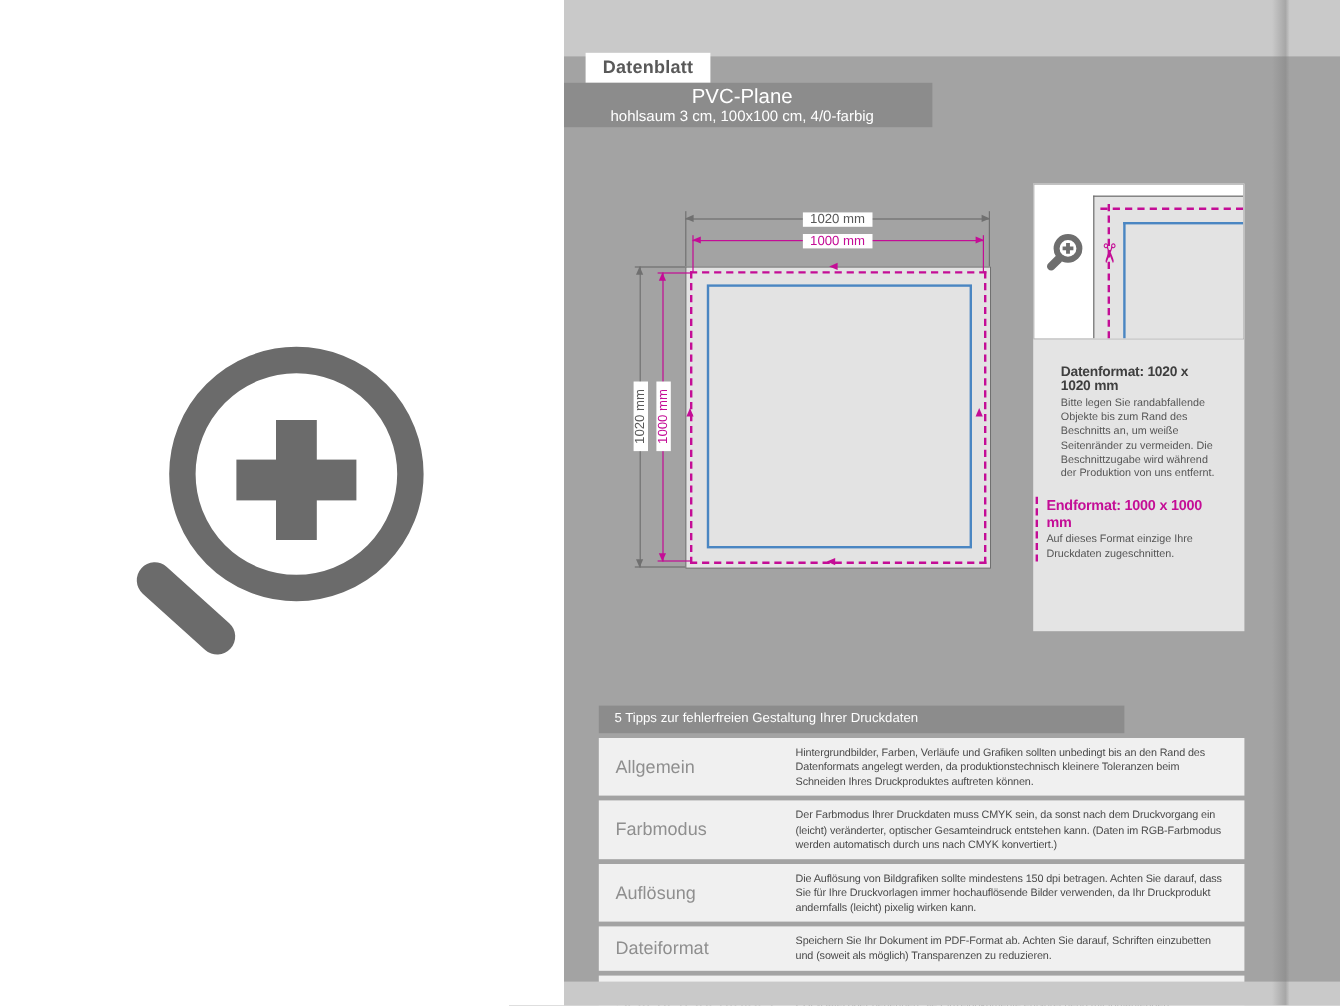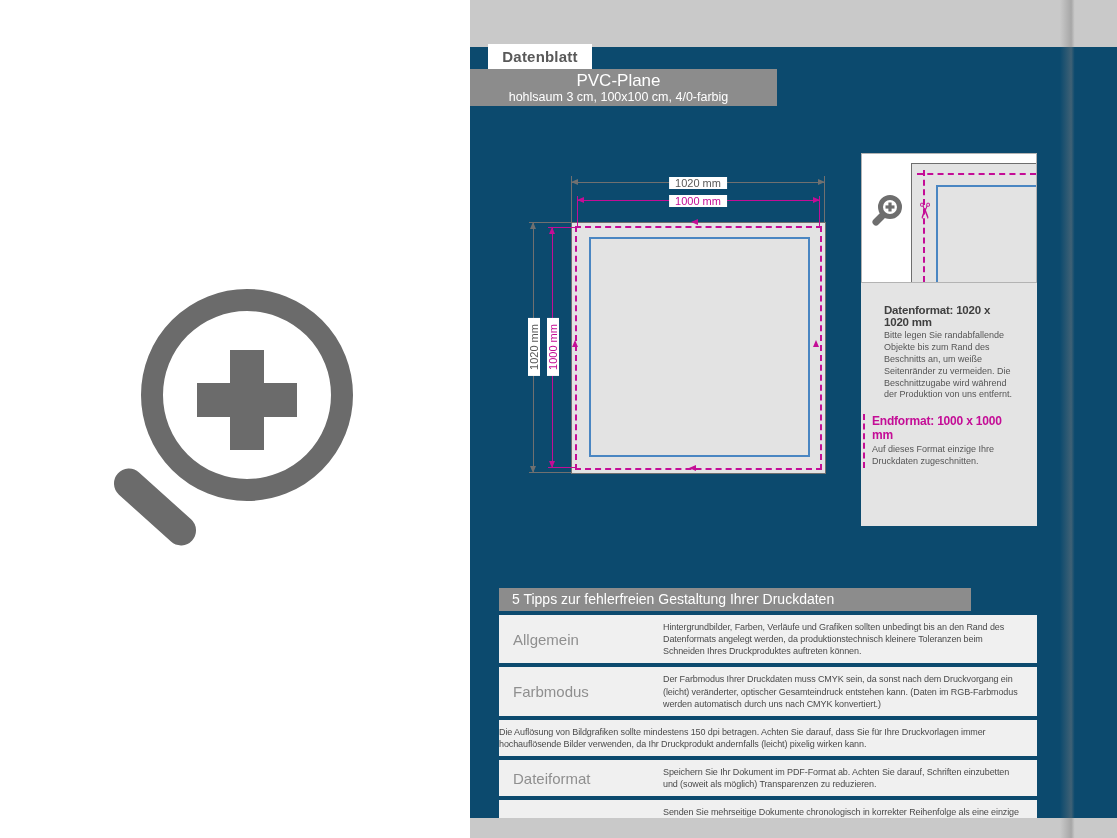--- a/index.html
+++ b/index.html
@@ -1,16 +1,16 @@
 <!DOCTYPE html>
 <html><head>
 <meta charset="utf-8">
 <style>
   html,body{margin:0;padding:0;background:#ffffff;}
-  .stage{position:relative;width:1117px;height:838px;background:#0c4a6e;overflow:hidden;
+  .stage{position:relative;width:1117px;height:838px;background:#a3a3a3;overflow:hidden;
          font-family:"Liberation Sans",sans-serif;}
 
   
   .left-panel{position:absolute;left:0;top:0;width:470px;height:838px;background:#ffffff;}
   .zi-ring{position:absolute;left:141px;top:289px;width:168px;height:168px;
            border:22px solid #6b6b6b;border-radius:50%;}
   .zi-plus-h{position:absolute;left:197px;top:383px;width:100px;height:34px;background:#6b6b6b;}
   .zi-plus-v{position:absolute;left:230px;top:350px;width:34px;height:100px;background:#6b6b6b;}
   .zi-handle{position:absolute;left:105px;top:492px;width:100px;height:30px;background:#6b6b6b;
              border-radius:15px;transform:rotate(42deg);}
@@ -76,22 +76,22 @@
   .sec-title{font-size:11.5px;font-weight:bold;color:#3f3f3f;letter-spacing:-.2px;margin:0 0 2px 0;}
   .sec-body{font-size:9px;color:#555555;line-height:1.32;margin:0;}
   .sec-body + .sec-body{margin-top:10px;}
   .sec{margin:12px;}
   .sec-end{margin-top:13px;border-left:2px dashed #c40d96;padding-left:7px;margin-left:-9px;}
   .sec-end .sec-title{color:#c40d96;font-size:12px;}
   .sec-safe{margin-top:13px;border-left:3px solid #2e7cb8;padding-left:6px;margin-left:-9px;}
   .sec-safe .sec-title{color:#2e7cb8;font-size:12px;}
 
   
-  .tips-header{position:absolute;left:499px;top:588px;width:472px;height:23px;background:#8c8c8c;
-               color:#ffffff;font-size:14px;line-height:23px;padding-left:13px;box-sizing:border-box;}
+  .tips-header{position:absolute;left:499px;top:588px;width:438px;height:23px;background:#8c8c8c;
+               color:#ffffff;font-size:11px;line-height:23px;padding-left:13px;box-sizing:border-box;}
   .tips-rows{position:absolute;left:499px;top:615px;width:538px;}
   .tip-row{display:flex;background:#f0f0f0;margin-bottom:4px;}
   .tip-label{flex:none;width:150px;padding:8px 0 8px 14px;font-size:15px;color:#8f8f8f;
              display:flex;align-items:center;box-sizing:content-box;}
   .tip-text{flex:1;padding:6px 14px 6px 0;font-size:9px;color:#4a4a4a;line-height:1.35;
             display:flex;align-items:center;letter-spacing:-.1px;}
 </style>
 </head>
 <body>
 
@@ -183,20 +183,21 @@
   <div class="tips-rows">
     <div class="tip-row">
       <div class="tip-label">Allgemein</div>
       <div class="tip-text">Hintergrundbilder, Farben, Verläufe und Grafiken sollten unbedingt bis an den Rand des Datenformats angelegt werden, da produktionstechnisch kleinere Toleranzen beim Schneiden Ihres Druckproduktes auftreten können.</div>
     </div>
     <div class="tip-row">
       <div class="tip-label">Farbmodus</div>
       <div class="tip-text">Der Farbmodus Ihrer Druckdaten muss CMYK sein, da sonst nach dem Druckvorgang ein (leicht) veränderter, optischer Gesamteindruck entstehen kann. (Daten im RGB-Farbmodus werden automatisch durch uns nach CMYK konvertiert.)</div>
     </div>
     <div class="tip-row">
+      <div class="tip-label">Auflösung</div>
       <div class="tip-text">Die Auflösung von Bildgrafiken sollte mindestens 150 dpi betragen. Achten Sie darauf, dass Sie für Ihre Druckvorlagen immer hochauflösende Bilder verwenden, da Ihr Druckprodukt andernfalls (leicht) pixelig wirken kann.</div>
     </div>
     <div class="tip-row">
       <div class="tip-label">Dateiformat</div>
       <div class="tip-text">Speichern Sie Ihr Dokument im PDF-Format ab. Achten Sie darauf, Schriften einzubetten und (soweit als möglich) Transparenzen zu reduzieren.</div>
     </div>
     <div class="tip-row">
       <div class="tip-label">Seiten(-reihenfolge)</div>
       <div class="tip-text">Senden Sie mehrseitige Dokumente chronologisch in korrekter Reihenfolge als eine einzige PDF-Datei oder benennen Sie Einzeldokumente entsprechend mit fortlaufenden Seitennummern.</div>
     </div>

